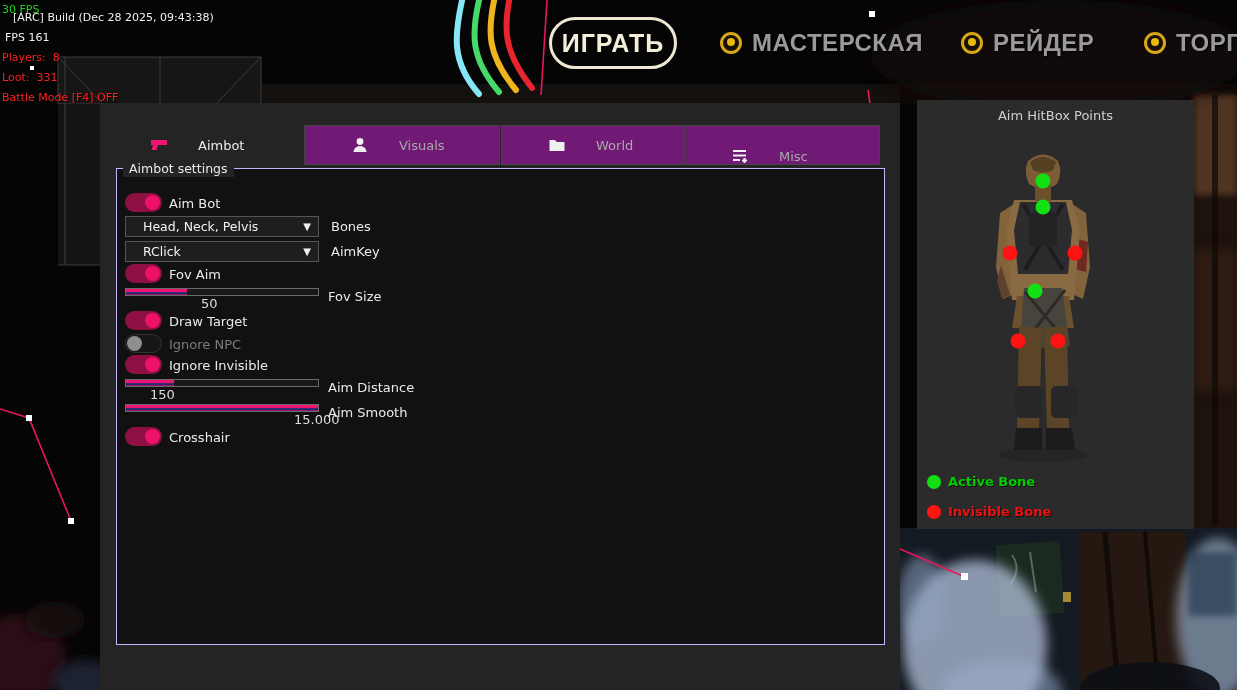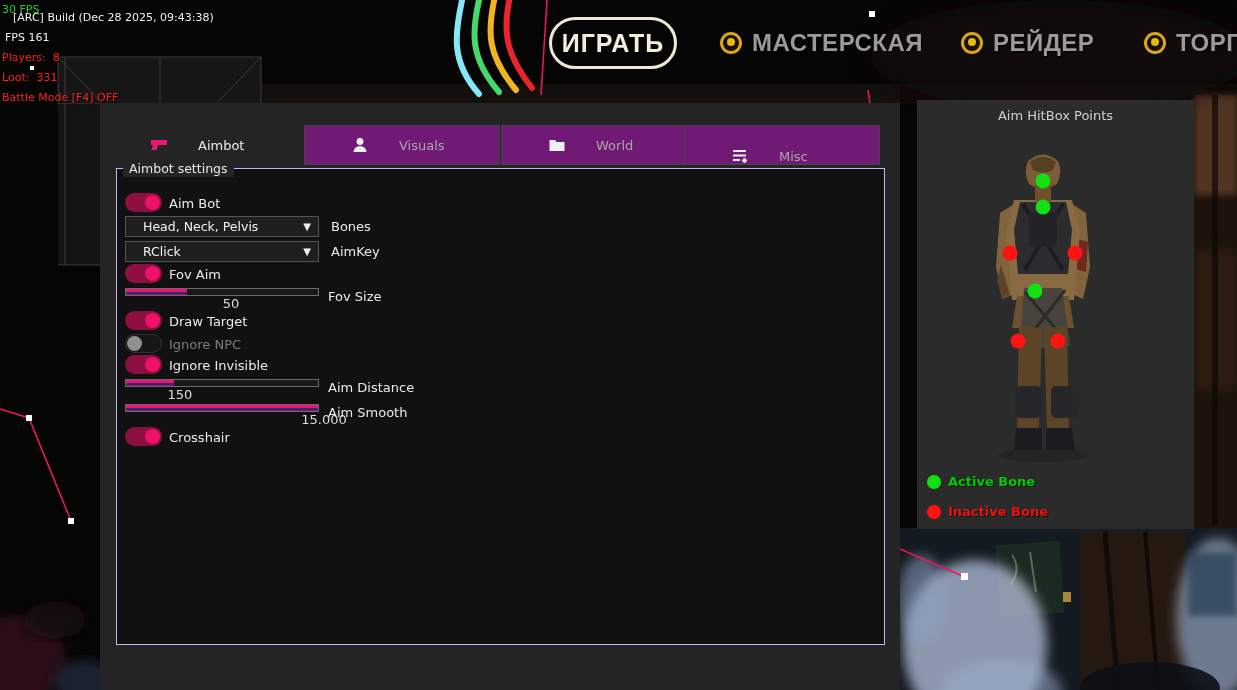--- a/index.html
+++ b/index.html
@@ -33,21 +33,21 @@
   .tab-label { font-size:13px; color:#a9a9a9; margin-left:30px; }
   .tab.active .tab-label { color:#ececec; }
   .tab-icon { width:18px; height:16px; margin-left:46px; flex:0 0 auto; }
   .tab.active .tab-icon { margin-left:50px; }
 
   #groupbox { position:absolute; left:16px; top:65px; width:769px; height:477px; background:#111111; border:1px solid #c4b5fd; }
   #group-legend { position:absolute; left:6px; top:-9px; background:#242424; padding:0 6px; font-size:12.5px; color:#e8e8e8; line-height:17px; }
 
   .ctl-label { position:absolute; font-size:13px; color:#eaeaea; white-space:nowrap; }
   .ctl-label.muted { color:#7c7c7c; }
-  .ctl-value { position:absolute; font-size:13px; color:#dedede; text-align:center; width:60px; }
+  .ctl-value { position:absolute; font-size:13px; color:#dedede; text-align:left; width:60px; }
 
   .toggle { position:absolute; left:8px; width:37px; height:19px; border-radius:10px; cursor:pointer; }
   .toggle .knob { position:absolute; top:2px; width:15px; height:15px; border-radius:50%; }
   .toggle.on { background:#8e1043; }
   .toggle.on .knob { right:2px; background:#ee1168; }
   .toggle.off { background:#161616; border:1px solid #323232; }
   .toggle.off .knob { left:1px; top:1px; background:#8f8f8f; }
 
   .select { position:absolute; left:8px; width:194px; height:21px; background:#1e1e1e; border:1px solid #555;
     display:flex; align-items:center; cursor:pointer; }
@@ -314,17 +314,17 @@
         <circle cx="141" cy="241" r="7.5" fill="#ff1212"></circle>
       </g>
     </svg>
 
     <div class="legend-row" style="top:374px;">
       <span class="legend-dot" style="background:#12e012;"></span>
       <span class="legend-text" style="color:#00cc00;">Active Bone</span>
     </div>
     <div class="legend-row" style="top:404px;">
       <span class="legend-dot" style="background:#ff1212;"></span>
-      <span class="legend-text" style="color:#ee1111;">Inactive Bone</span>
+      <span class="legend-text" style="color:#ee1111;">Invisible Bone</span>
     </div>
   </div>
 
 </div>
 
 </body></html>

